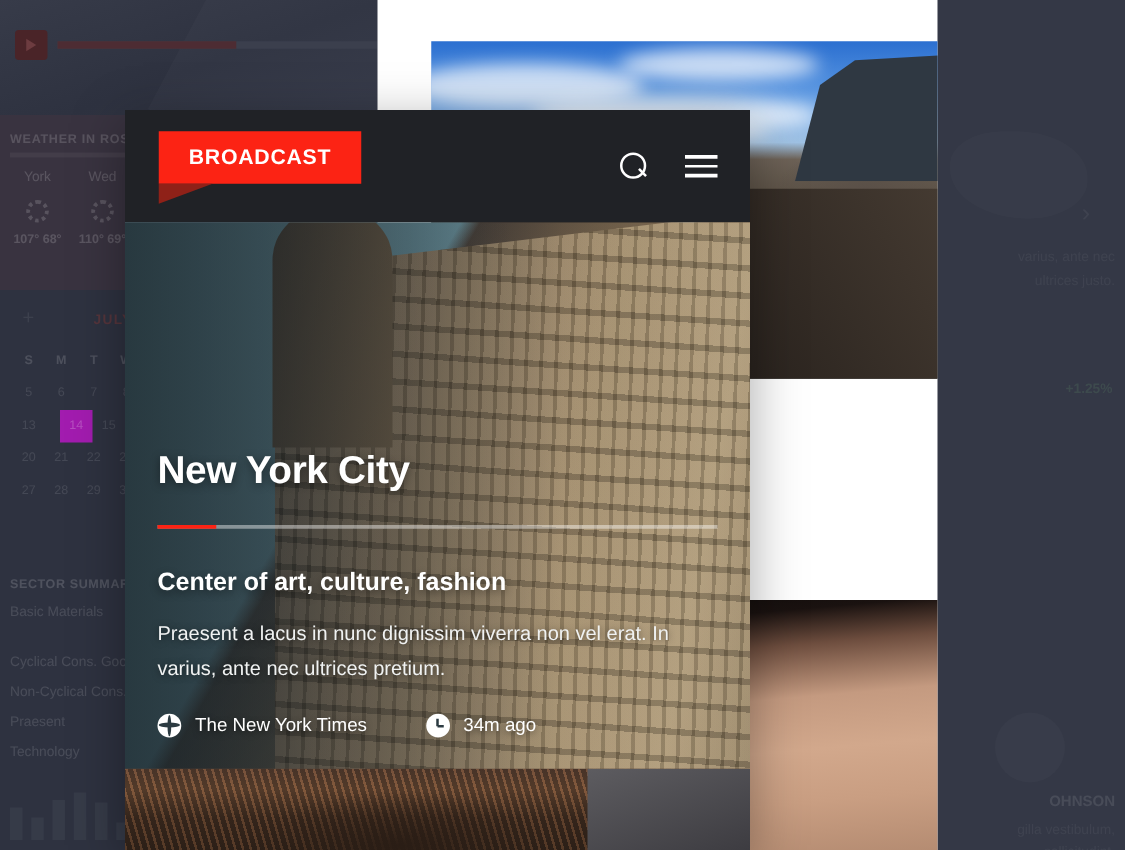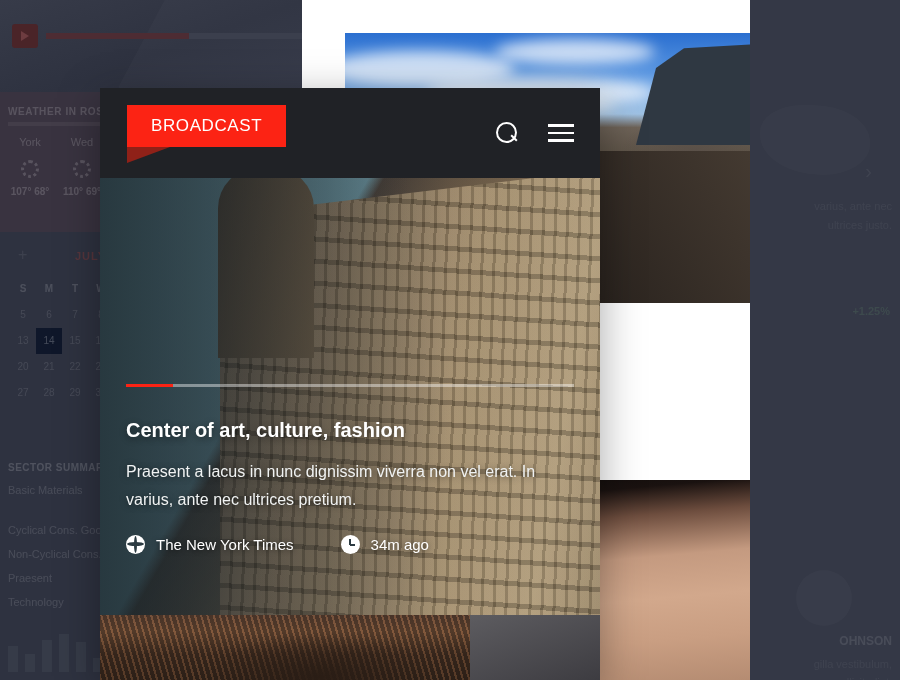--- a/index.html
+++ b/index.html
@@ -88,21 +88,21 @@
   .bg-cal .cplus{
     position:absolute; left:18px; top:14px; font-size:16px; color:rgba(255,255,255,.07);
   }
   .bg-cal .cgrid{ position:absolute; left:10px; top:44px; }
   .bg-cal .crow{ display:flex; }
   .bg-cal .ccell{
     width:26px; height:26px; line-height:26px; text-align:center;
     font-size:10px; color:rgba(255,255,255,.11);
   }
   .bg-cal .chead .ccell{ font-weight:bold; color:rgba(255,255,255,.15); }
-  .bg-cal .ccell.sel{ background:#0f172a; color:rgba(255,255,255,.22); }
+  .bg-cal .ccell.sel{ background:#a21caf; color:rgba(255,255,255,.22);margin-left:12px; }
 
   
   .bg-sector{
     position:absolute; left:0; top:440px; width:302px; height:180px;
     background:#2e3240;
   }
   .bg-sector .stitle{
     position:absolute; left:8px; top:22px; font-size:10px;
     letter-spacing:.5px; font-weight:bold; color:rgba(255,255,255,.16);
   }
@@ -215,21 +215,21 @@
     overflow:hidden;
     box-shadow:0 10px 40px rgba(0,0,0,.35);
   }
   .hero-bar{
     position:relative; height:90px; background:#202226;
   }
   .logo{
     position:absolute; left:27px; top:17px;
     background:#fc2314; color:#fff; padding:0 24px;
     height:42px; line-height:42px;
-    font-size:17px; font-weight:normal; letter-spacing:.6px;
+    font-size:17px; font-weight:bold; letter-spacing:.6px;
   }
   .logo-tail{
     position:absolute; left:27px; top:59px;
     width:0; height:0;
     border-top:16px solid #8f2118;
     border-right:43px solid transparent;
   }
   .bar-icons{
     position:absolute; right:26px; top:0; height:90px;
     display:flex; align-items:center; gap:30px;
@@ -467,20 +467,21 @@
       </div>
     </div>
   </div>
 
   <div class="hero-body">
     <div class="flatiron"></div>
     <div class="flatiron-tower"></div>
     <div class="hero-shade"></div>
 
     <div class="hero-text">
+      <div class="hero-h1">New York City</div>
       <div class="rule">
           <i></i>
         </div>
       <div class="hero-h2">Center of art, culture, fashion</div>
       <div class="hero-p">Praesent a lacus in nunc dignissim viverra non vel erat. In varius, ante nec ultrices pretium.</div>
       <div class="hero-meta">
         <div class="meta-item">
           <span class="ic-globe"></span>
           <span>The New York Times</span>
         </div>

